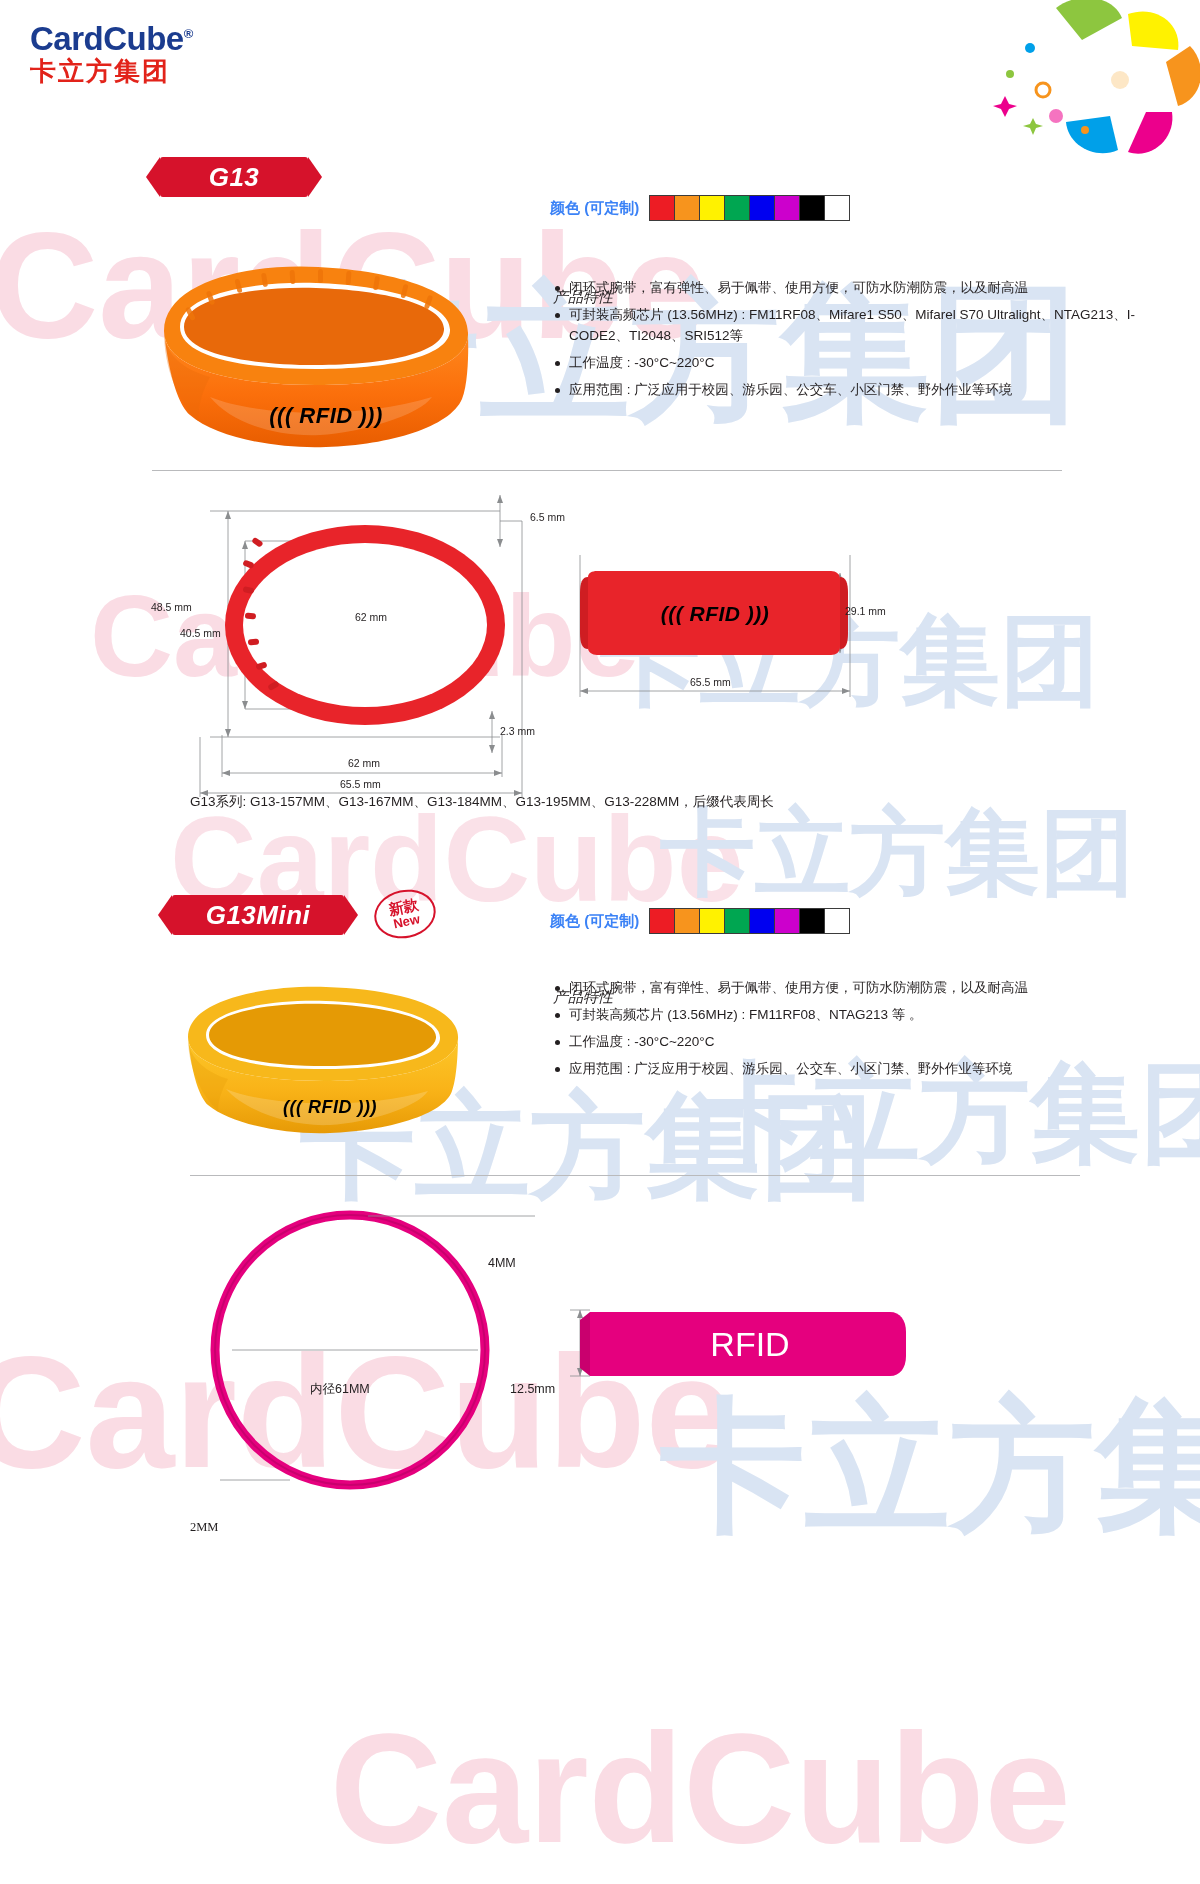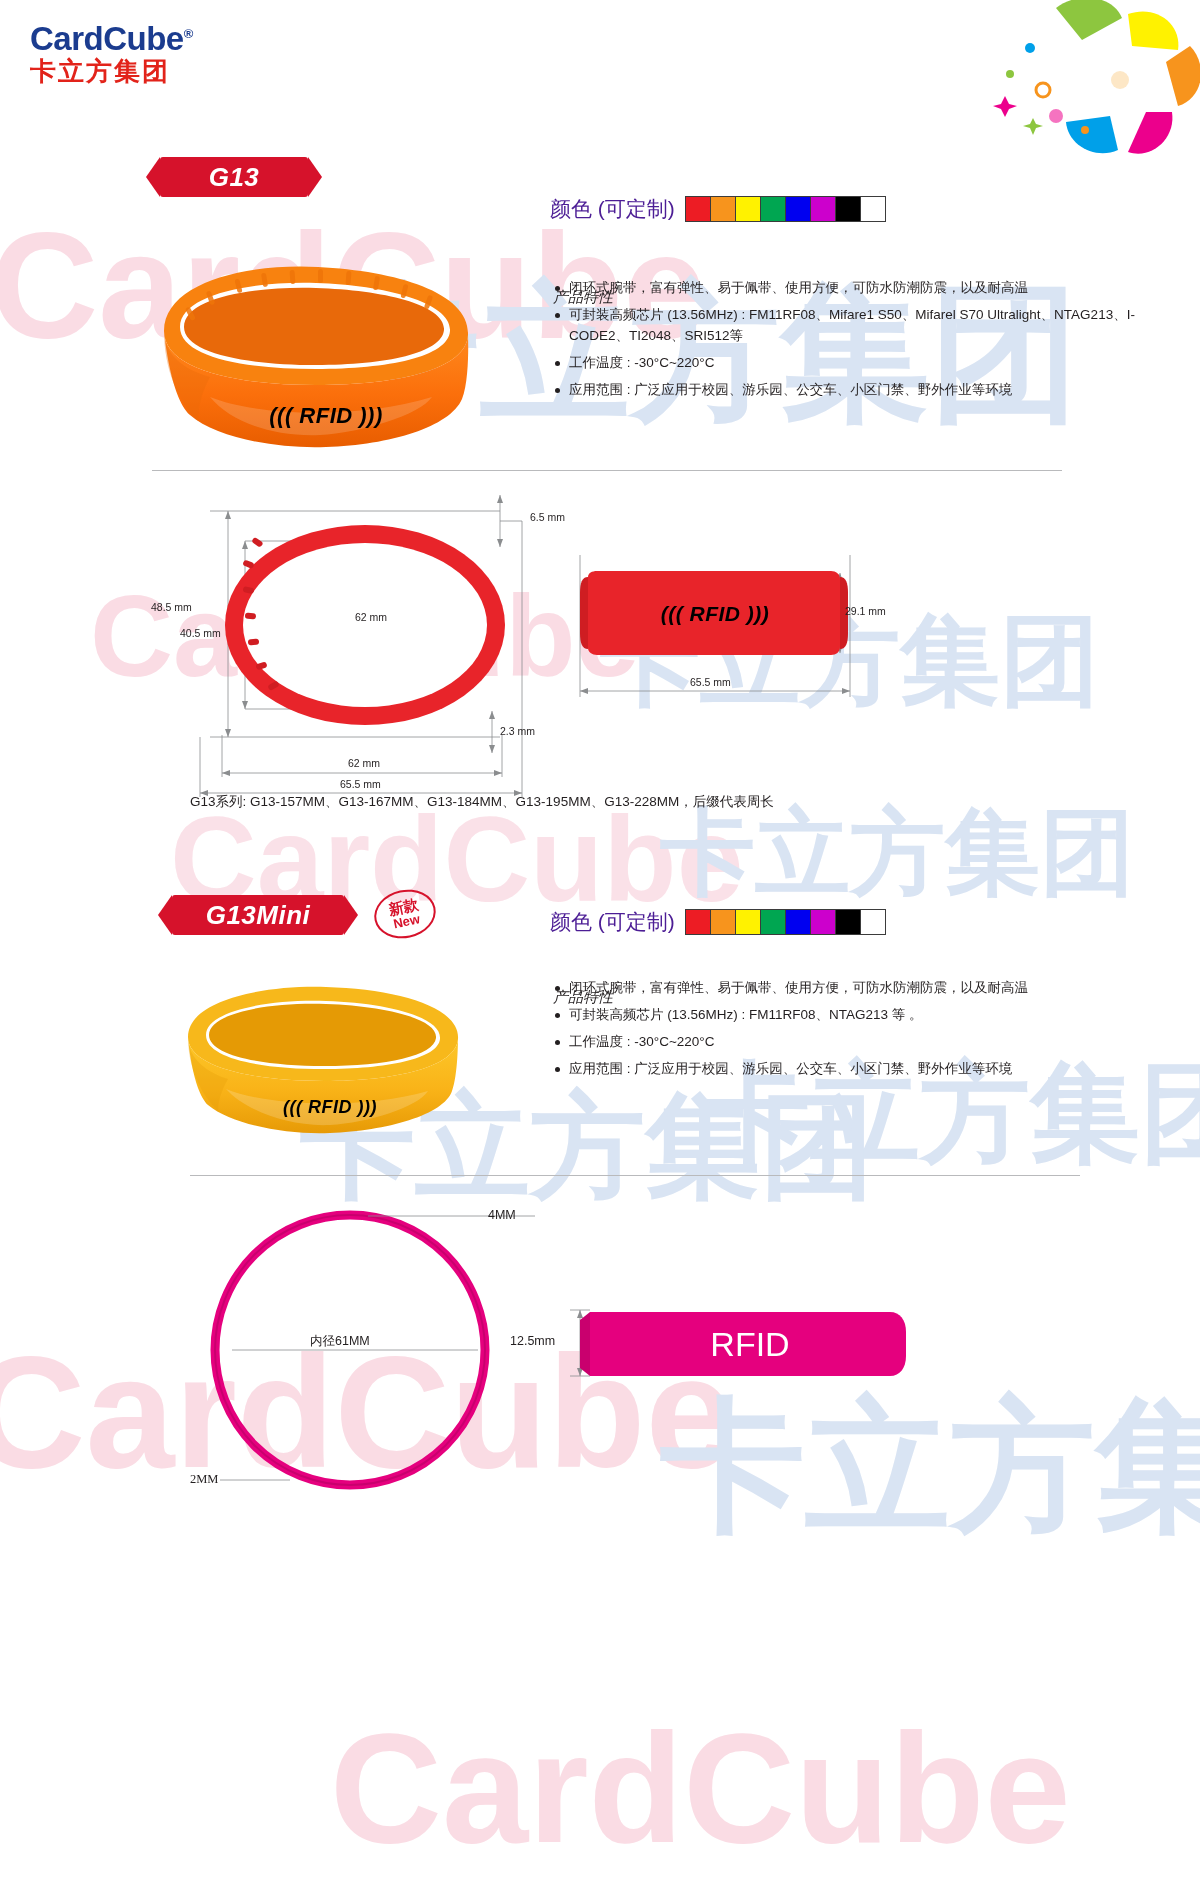--- a/index.html
+++ b/index.html
@@ -126,23 +126,23 @@
   .new-stamp .en { font-size: 13px; }
 
   
   .color-row {
     position: absolute;
     display: flex;
     align-items: center;
     gap: 10px;
   }
   .color-label {
-    font-size: 21px;
-    font-weight: normal;
-    color: #4c1d95;
+    font-size: 15px;
+    font-weight: bold;
+    color: #3b82f6;
     white-space: nowrap;
   }
   .swatches { display: flex; }
   .sw {
     width: 26px;
     height: 26px;
     border: 1px solid #3b3b3b;
     margin-right: -1px;
   }
 
@@ -198,21 +198,21 @@
   }
 
   
   .dim-wrap { position: absolute; }
   .dim-label {
     position: absolute;
     font-size: 10.5px;
     color: #231f20;
     white-space: nowrap;
   }
-  .dim-label.big { font-size: 12.5px; }
+  .dim-label.big { font-size: 12.5px; margin-top: 48px; }
 
   .series-note {
     position: absolute;
     font-size: 13.5px;
     color: #231f20;
     white-space: nowrap;
   }
 </style>
 </head>
 <body>

